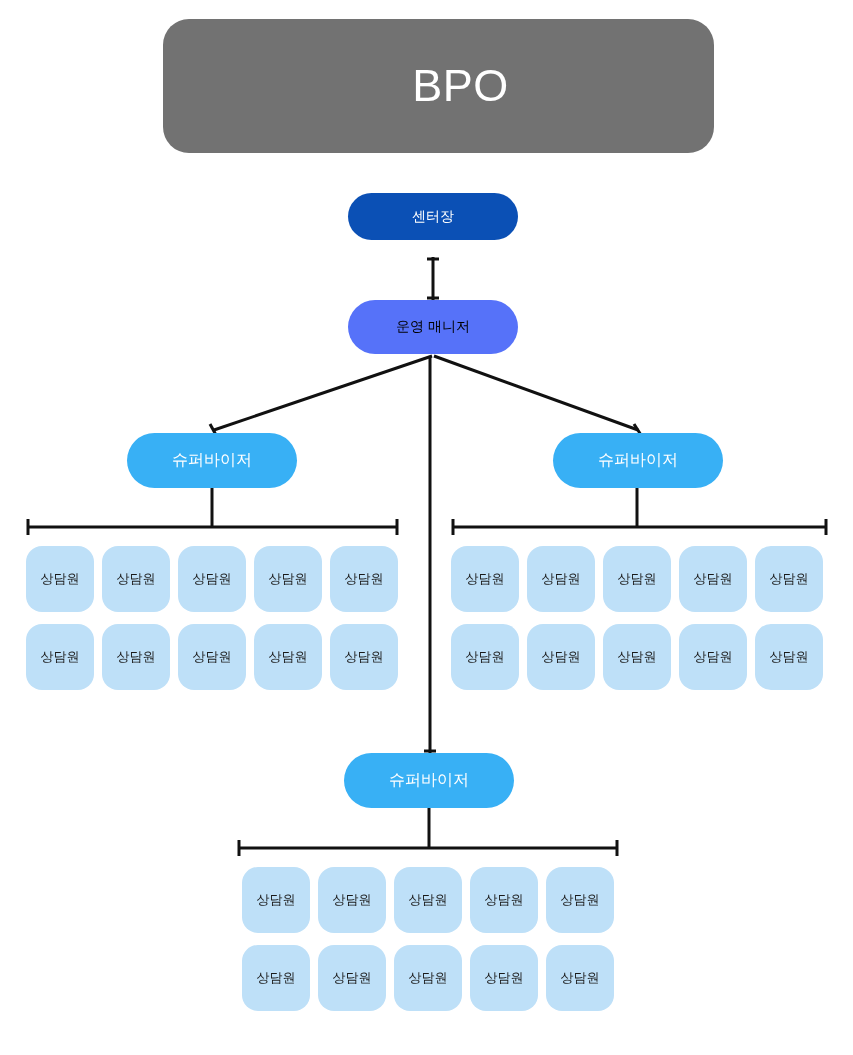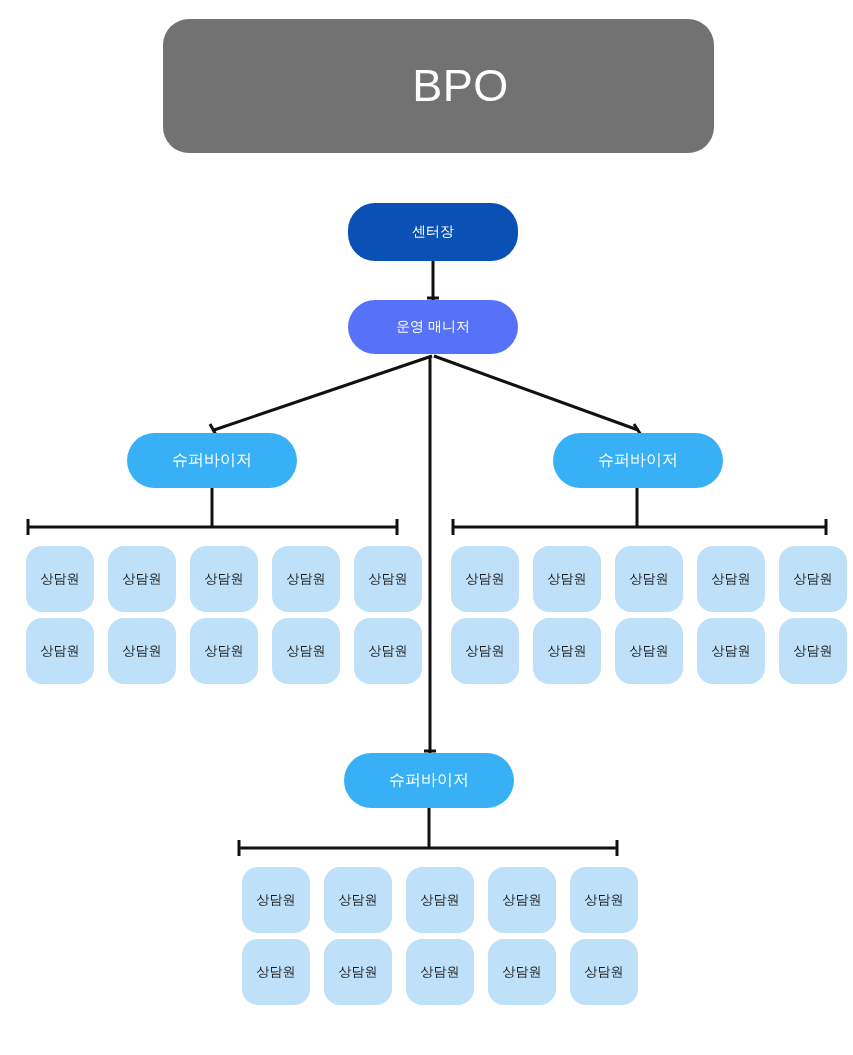--- a/index.html
+++ b/index.html
@@ -45,39 +45,39 @@
     border-radius: 26px;
     color: #ffffff;
     font-size: 45px;
     letter-spacing: 0.5px;
     padding-left: 44px;
   }
 
   
   .node-director {
     left: 348px;
-    top: 203px;
+    top: 193px;
     width: 170px;
-    height: 58px;
+    height: 47px;
     background: #0B50B5;
     border-radius: 27px;
     color: #ffffff;
     font-size: 14px;
     justify-content: center;
   }
 
   
   .node-manager {
     left: 348px;
     top: 300px;
     width: 170px;
     height: 54px;
     background: #5672F9;
     border-radius: 27px;
-    color: #ffffff;
+    color: #000000;
     font-size: 14px;
   }
 
   
   .node-supervisor {
     width: 170px;
     height: 55px;
     background: #38B0F5;
     border-radius: 28px;
     color: #ffffff;
@@ -88,21 +88,20 @@
   .sup-bottom { left: 344px; top: 753px; }
 
   
   .agent-grid {
     position: absolute;
     display: grid;
     grid-template-columns: repeat(5, 76px);
     grid-template-rows: repeat(2, 66px);
     column-gap: 0px;
     row-gap: 12px;
-    gap: 6px;
   }
   .grid-left   { left: 22px;  top: 546px; }
   .grid-right  { left: 447px; top: 546px; }
   .grid-bottom { left: 238px; top: 867px; }
 
   .agent {
     width: 68px;
     height: 66px;
     margin: 0 4px;
     background: #BEE0F8;

